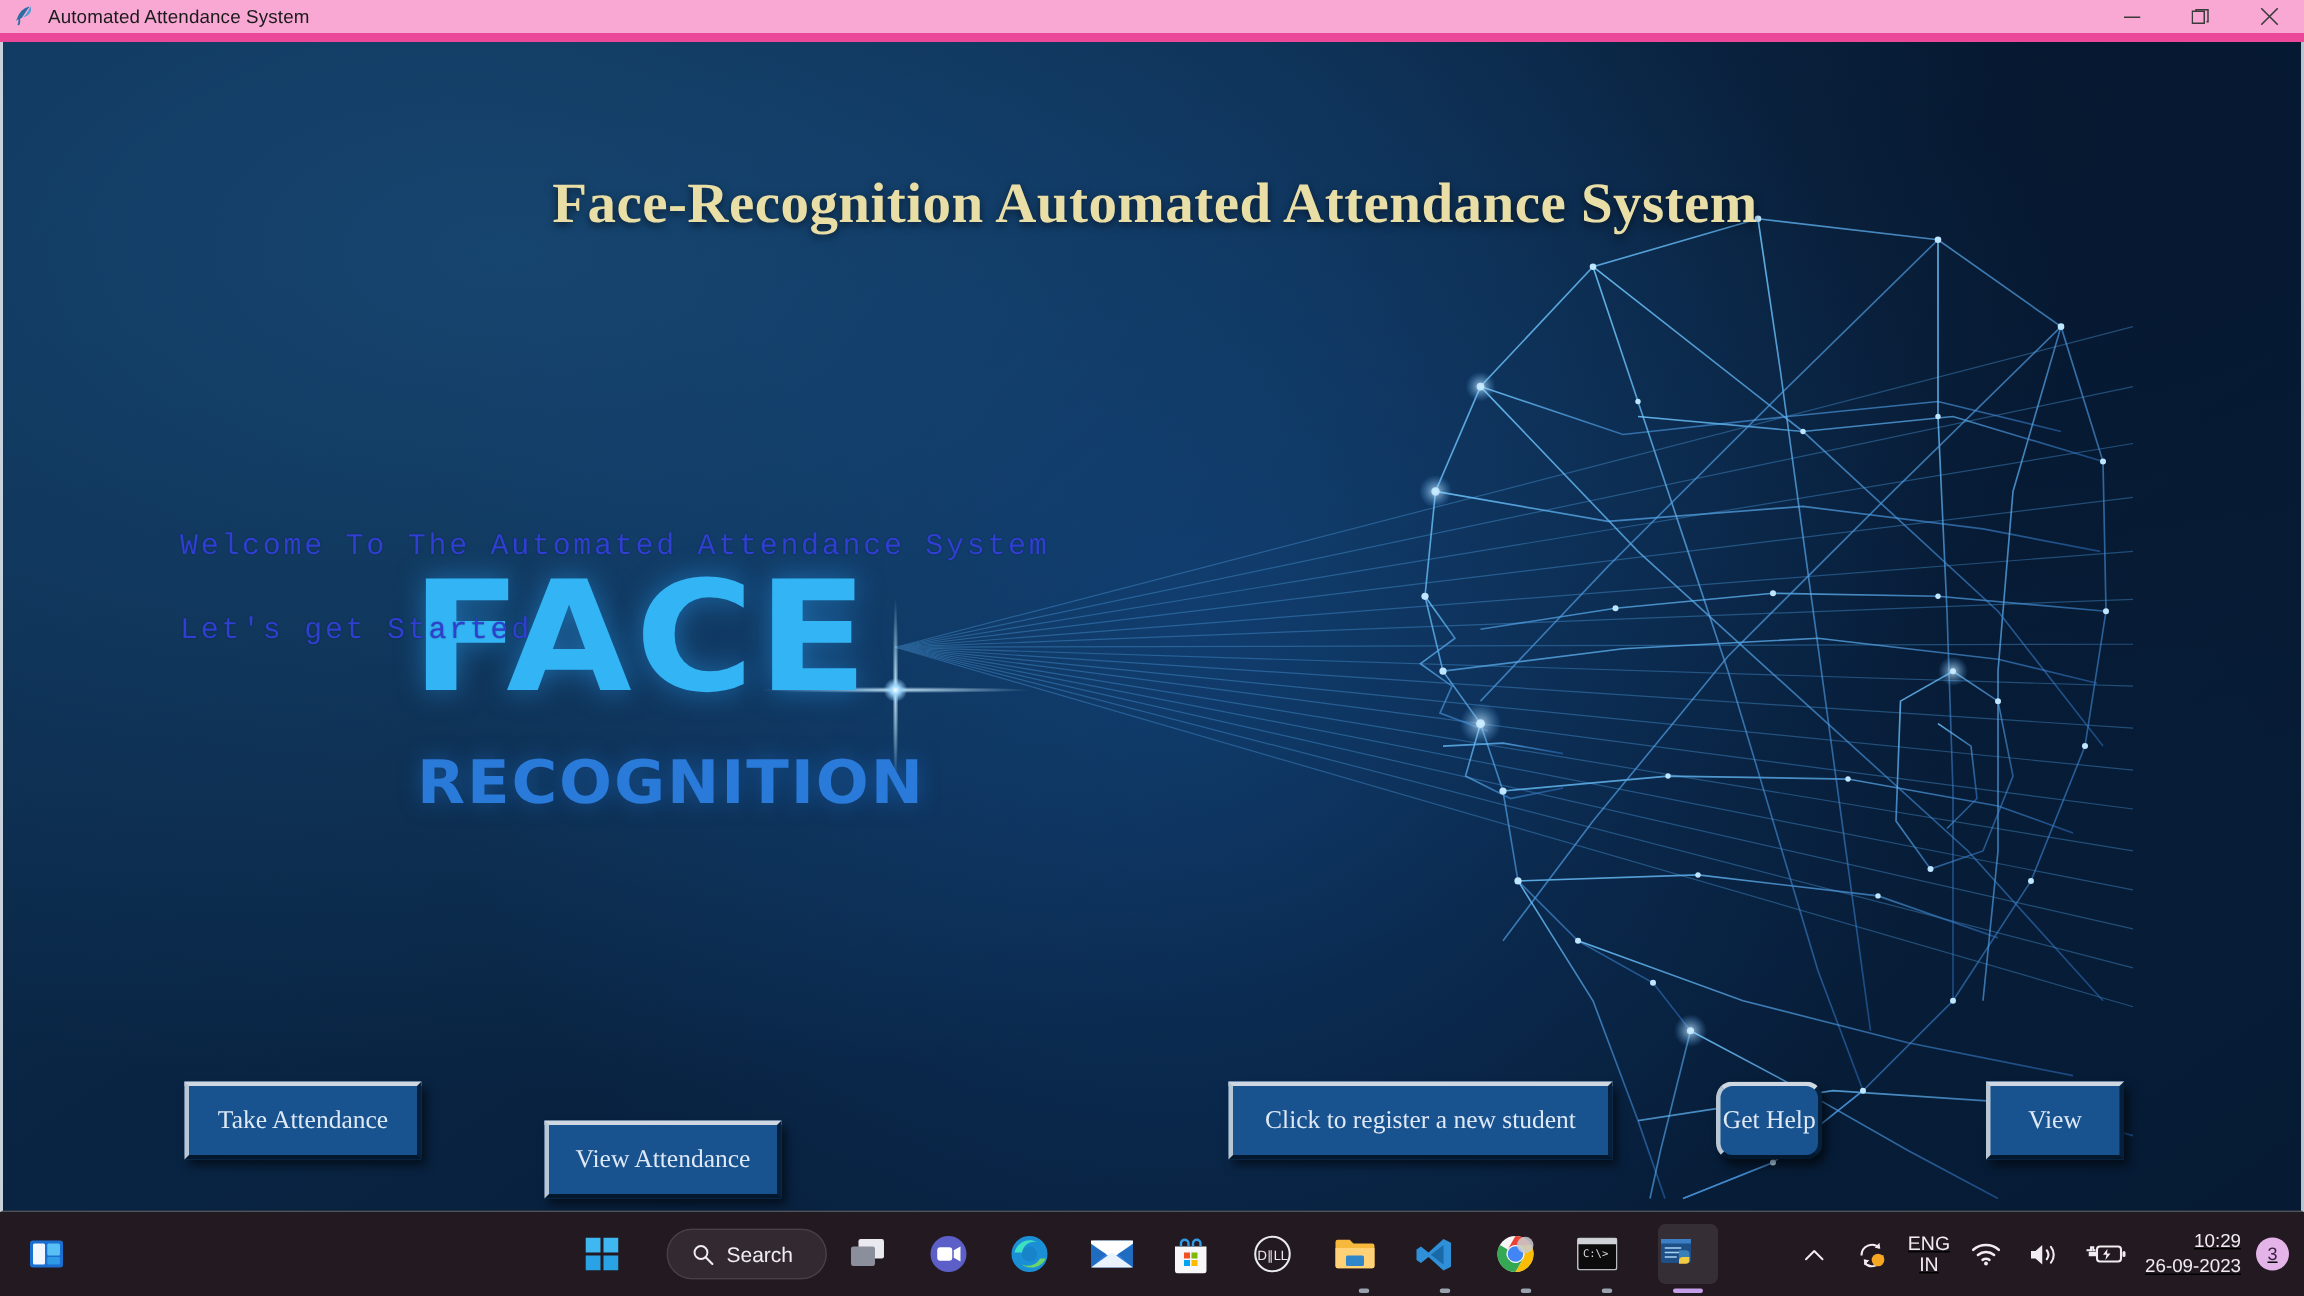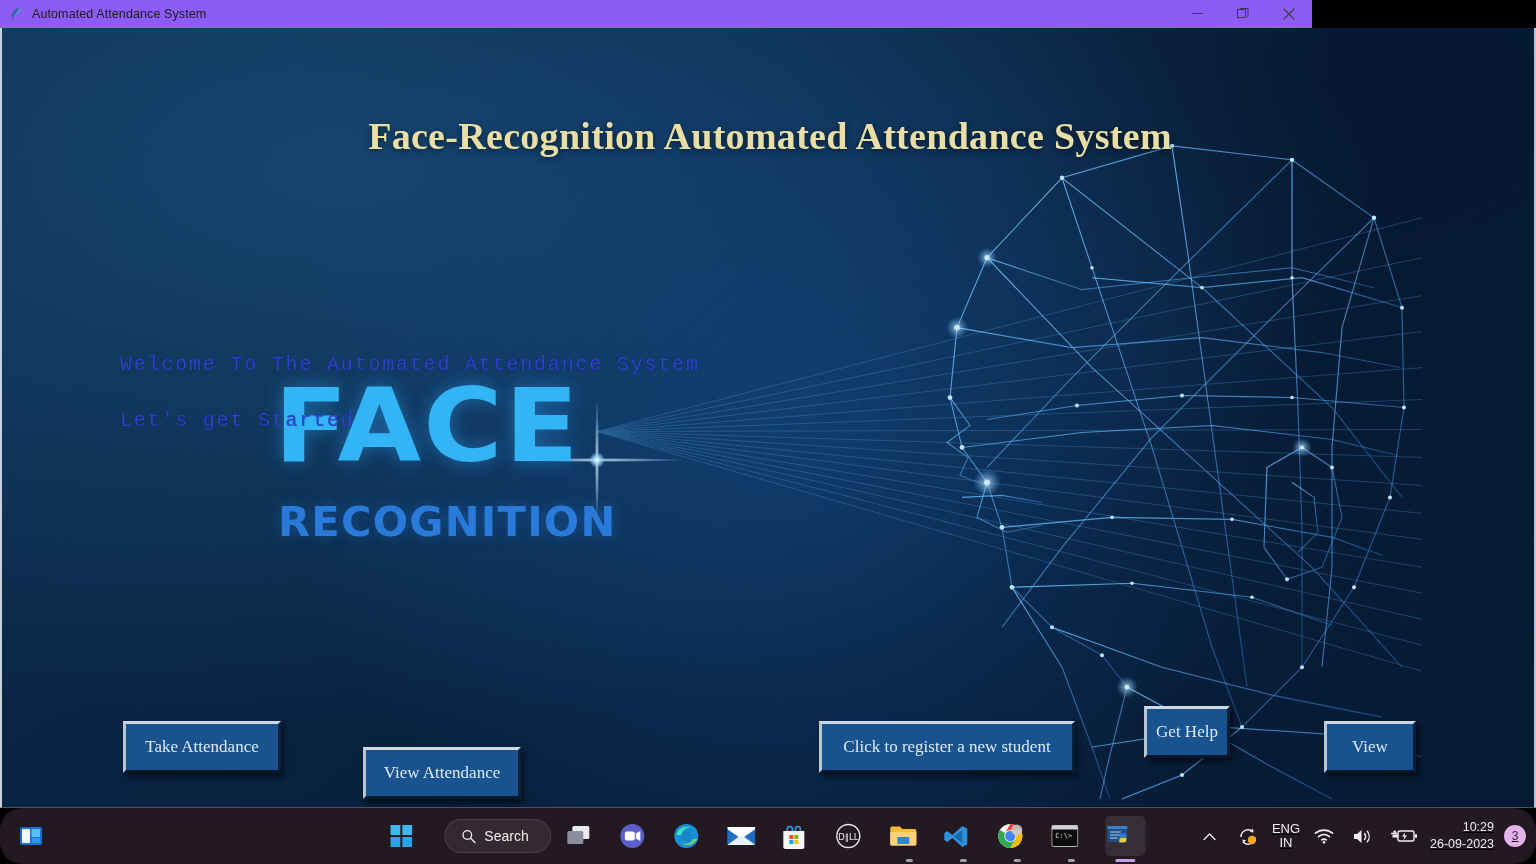--- a/index.html
+++ b/index.html
@@ -6,23 +6,23 @@
   html,body {
     width:1536px; height:864px; overflow:hidden;
     background:#000;
     font-family:"Liberation Sans", sans-serif;
   }
 
   #screen { position:relative; width:1536px; height:864px; }
 
   
   .titlebar{
-    position:absolute; left:0; top:0; width:1312px; height:28px;
-    background:#8b5cf6; display:flex; align-items:center;
-    border-bottom:1px solid #ec4899;
+    position:absolute; left:0; top:0; width:1536px; height:28px;
+    background:#f9a8d4; display:flex; align-items:center;
+    border-bottom:6px solid #ec4899;
   }
   .tb-icon{ width:16px; height:16px; margin-left:8px; margin-right:8px;
     flex:0 0 auto; display:block; }
   .tb-title{ font-size:12.5px; color:#1b1b1b; letter-spacing:.1px;
     font-family:"Liberation Sans", sans-serif; }
   .tb-spacer{ flex:1 1 auto; }
   .cap-btn{ width:46px; height:28px; display:flex; align-items:center;
     justify-content:center; }
   .cap-btn svg{ display:block; }
 
@@ -99,21 +99,21 @@
     color:#dfe9f6; font-family:"Liberation Serif", serif; font-size:17px;
     display:flex; align-items:center; justify-content:center;
     box-shadow:3px 4px 6px rgba(0,0,0,.55);
     cursor:pointer; white-space:nowrap;
   }
 
   
   .taskbar{
     position:absolute; left:0; bottom:0; width:1536px; height:56px;
     background:#231a21;
-    display:flex; align-items:center;border-radius:22px;
+    display:flex; align-items:center;
   }
   .tb-left{ position:absolute; left:18px; top:0; height:56px;
     display:flex; align-items:center; }
   .tb-center{ position:absolute; left:50%; transform:translateX(-50%);
     top:0; height:56px; display:flex; align-items:center; gap:14px; }
   .tb-right{ position:absolute; right:10px; top:0; height:56px;
     display:flex; align-items:center; gap:10px;text-decoration:underline; }
 
   .tbi{ position:relative; width:40px; height:40px;
     display:flex; align-items:center; justify-content:flex-start;
@@ -305,21 +305,21 @@
     <div id="buttons-host">
         <div class="btn" style="left: 121px; top: 693px; width: 158px;">
           <span>Take Attendance</span>
         </div>
         <div class="btn" style="left: 361px; top: 693px; width: 158px; margin-top: 26px;">
           <span>View Attendance</span>
         </div>
         <div class="btn" style="left: 817px; top: 693px; width: 256px;">
           <span>Click to register a new student</span>
         </div>
-        <div class="btn" style="left: 1142px; top: 678px; width: 86px;">
+        <div class="btn" style="left: 1142px; top: 693px; width: 71px; border-radius: 11px;">
           <span>Get Help</span>
         </div>
         <div class="btn" style="left: 1322px; top: 693px; width: 92px;">
           <span>View</span>
         </div>
       </div>
   </div>
 
   <div class="taskbar">
 

